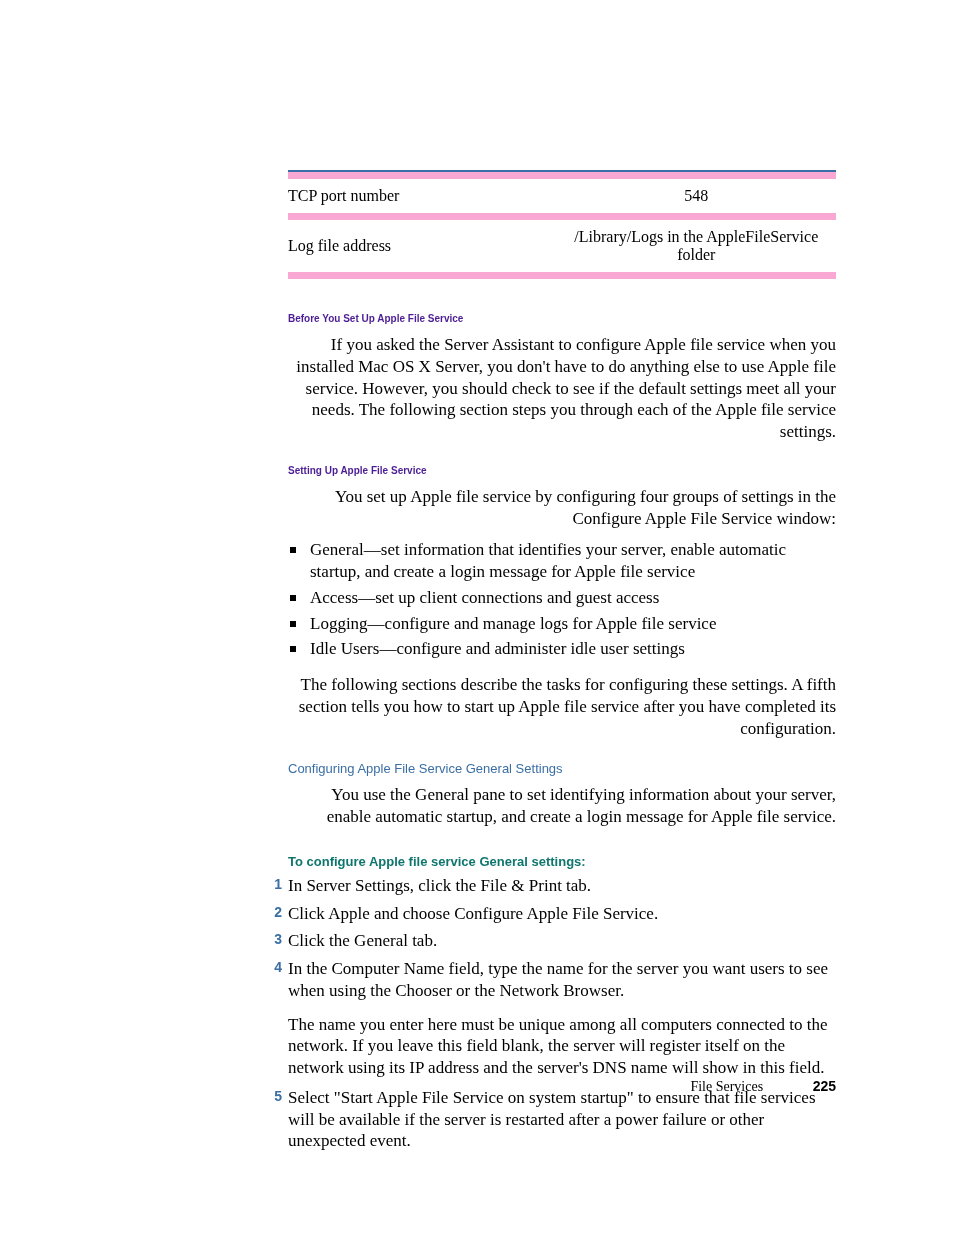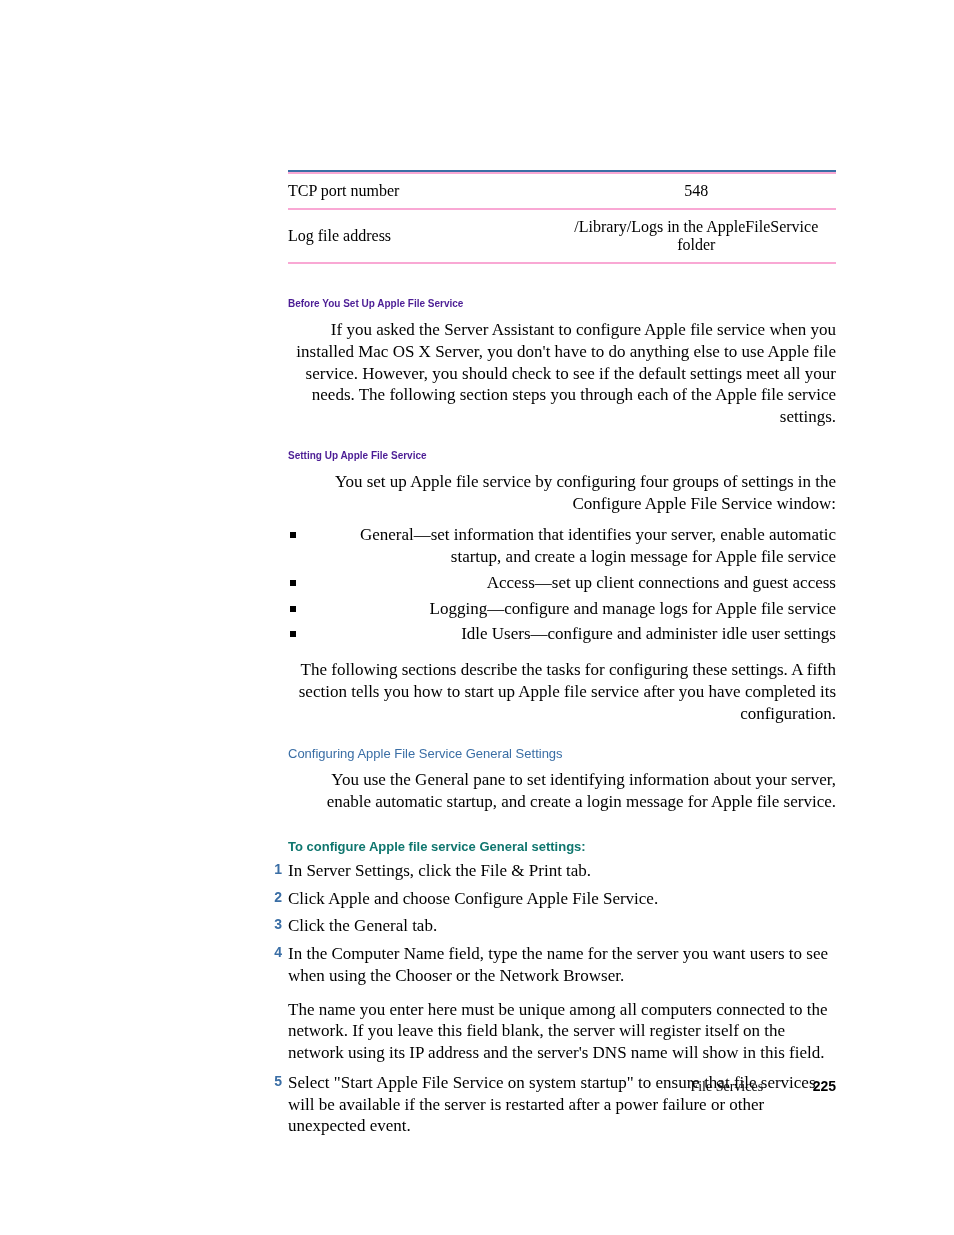--- a/index.html
+++ b/index.html
@@ -19,21 +19,21 @@
     width: 100%;
     border-collapse: collapse;
     margin-bottom: 34px;
   }
   .table .toprule td {
     border-top: 2px solid #3a6ea5;
     padding: 0;
     height: 0;
   }
   .table td {
-    border-bottom: 2px solid #f9a8d4;
+    border-bottom: 7px solid #f9a8d4;
     padding: 8px 0 8px 0;
     font-size: 16px;
     vertical-align: middle;
   }
   .table td.left {
     width: 49%;
   }
   .table td.right {
     width: 51%;
     text-align: center;
@@ -62,21 +62,20 @@
   p.body {
     font-size: 17px;
     line-height: 1.28;
     margin: 0 0 22px 0;
     text-align: right;
   }
   ul.bullets {
     list-style: none;
     padding: 0;
     margin: 0 0 14px 0;
-    text-align: right;
   }
   ul.bullets li {
     font-size: 17px;
     line-height: 1.28;
     padding-left: 22px;
     position: relative;
     margin-bottom: 4px;
   }
   ul.bullets li::before {
     content: "";

